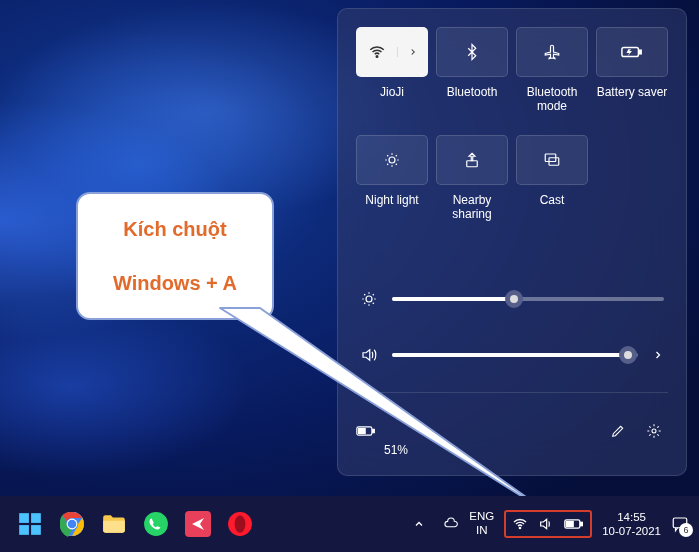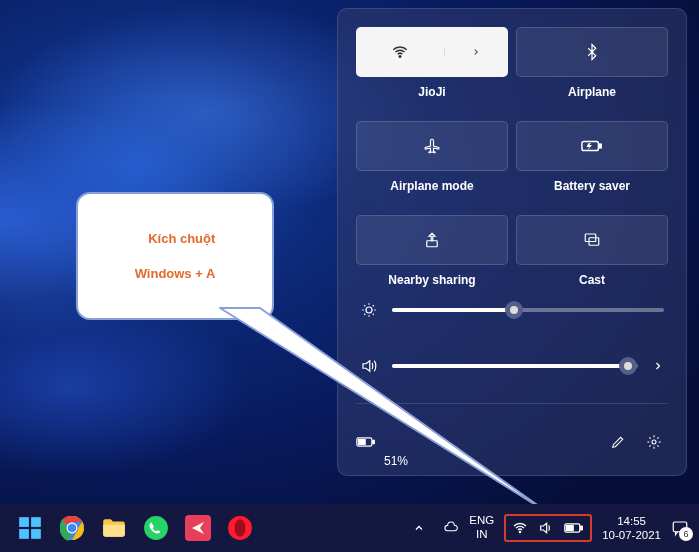--- a/index.html
+++ b/index.html
@@ -22,22 +22,22 @@
     position: absolute; right: 12px; top: 8px;
     width: 350px; height: 468px;
     background: rgba(50,60,110,0.55);
     backdrop-filter: blur(20px);
     border-radius: 10px;
     border: 1px solid rgba(255,255,255,0.12);
     padding: 18px;
     display: flex; flex-direction: column;
   }
   .tiles {
-    display: grid; grid-template-columns: repeat(2, 1fr);
-    gap: 8px 8px; row-gap: 8px; font-weight: bold;
+    display: grid; grid-template-columns: repeat(4, 1fr);
+    gap: 8px 8px; row-gap: 8px;
   }
   .tile-wrap { display: flex; flex-direction: column; align-items: center; gap: 8px; margin-bottom: 14px; }
   .tile {
     width: 100%; height: 50px;
     background: rgba(255,255,255,0.08);
     border: 1px solid rgba(255,255,255,0.15);
     border-radius: 5px;
     display: flex; align-items: center; justify-content: center;
     cursor: pointer; color: #fff;
   }
@@ -62,29 +62,29 @@
   }
   .panel-footer .spacer { flex: 1; }
   .foot-btn { width: 28px; height: 28px; display:flex; align-items:center; justify-content:center; cursor:pointer; border-radius:4px; }
   
   
   .callout {
     position: absolute; left: 76px; top: 192px;
     width: 198px; height: 128px;
     background: #fff; border: 2px solid #8aa0d8; border-radius: 14px;
     display: flex; align-items: center; justify-content: center;
-    text-align: right; font-size: 13px; font-weight: bold; color: #e26a2a;
+    text-align: center; font-size: 20px; font-weight: bold; color: #e26a2a;
     line-height: 1.35; padding: 12px;
   }
   .tail-svg { position:absolute; left: 180px; top: 290px; }
   
   
   .taskbar {
     position: absolute; left: 0; right: 0; bottom: 0;
-    height: 48px; background: #141840;
+    height: 56px; background: #141840;
     display: flex; align-items: center; padding: 16px 10px;
   }
   .tb-btn {
     width: 40px; height: 40px; display: flex; align-items: center; justify-content: center;
     cursor: pointer; border-radius: 4px; margin-right: 2px;
   }
   .tb-icon { width: 26px; height: 26px; border-radius: 4px; }
   .tb-spacer { flex: 1; }
   .tray { display: flex; align-items: center; gap: 10px; color: #fff; font-size: 11.5px; }
   .tray-lang { text-align: center; line-height: 1.2; cursor:pointer; }
@@ -121,43 +121,52 @@
         </div>
         <div class="tile-label">JioJi</div>
       </div>
 
       <div class="tile-wrap">
         <div class="tile">
           <svg class="icon-sm" viewBox="0 0 24 24" fill="none" stroke="#fff" stroke-width="1.6">
               <path d="M7 7l10 10-5 5V2l5 5L7 17"></path>
             </svg>
         </div>
-        <div class="tile-label">Airplane</div>
+        <div class="tile-label">Bluetooth</div>
       </div>
 
       <div class="tile-wrap">
         <div class="tile">
           <svg class="icon-sm" viewBox="0 0 24 24" fill="none" stroke="#fff" stroke-width="1.6">
               <path d="M21 14l-7-2V5a2 2 0 0 0-4 0v7l-7 2v2l7-1v4l-2 1v1l4-1 4 1v-1l-2-1v-4l7 1z"></path>
             </svg>
         </div>
-        <div class="tile-label">Airplane mode</div>
+        <div class="tile-label">Bluetooth mode</div>
       </div>
 
       <div class="tile-wrap">
         <div class="tile">
           <svg width="22" height="16" viewBox="0 0 24 16" fill="none" stroke="#fff" stroke-width="1.6">
               <rect x="1" y="3" width="18" height="10" rx="2"></rect>
               <rect x="20" y="6" width="2" height="4" fill="#fff"></rect>
               <path d="M8 5l-2 4h3l-2 4 5-6h-3l2-2z" fill="#fff" stroke="none"></path>
             </svg>
         </div>
         <div class="tile-label">Battery saver</div>
       </div>
 
+      <div class="tile-wrap">
+        <div class="tile">
+          <svg class="icon-sm" viewBox="0 0 24 24" fill="none" stroke="#fff" stroke-width="1.6">
+              <circle cx="12" cy="12" r="4"></circle>
+              <path d="M12 3v2M12 19v2M3 12h2M19 12h2M5.6 5.6l1.4 1.4M17 17l1.4 1.4M5.6 18.4l1.4-1.4M17 7l1.4-1.4"></path>
+            </svg>
+        </div>
+        <div class="tile-label">Night light</div>
+      </div>
 
 
 
       <div class="tile-wrap">
         <div class="tile">
           <svg class="icon-sm" viewBox="0 0 24 24" fill="none" stroke="#fff" stroke-width="1.6">
               <path d="M12 3l4 4h-3v6h-2V7H8z"></path>
               <rect x="5" y="13" width="14" height="8" rx="1"></rect>
             </svg>
         </div>

